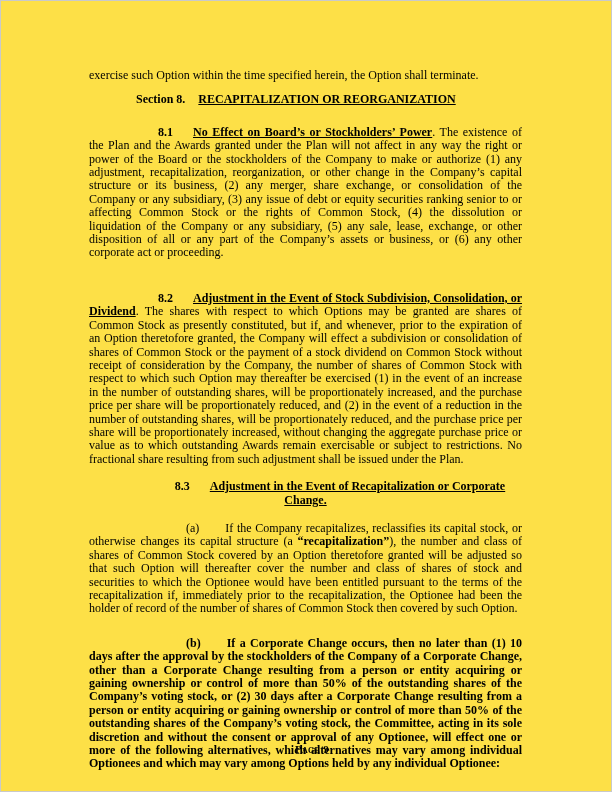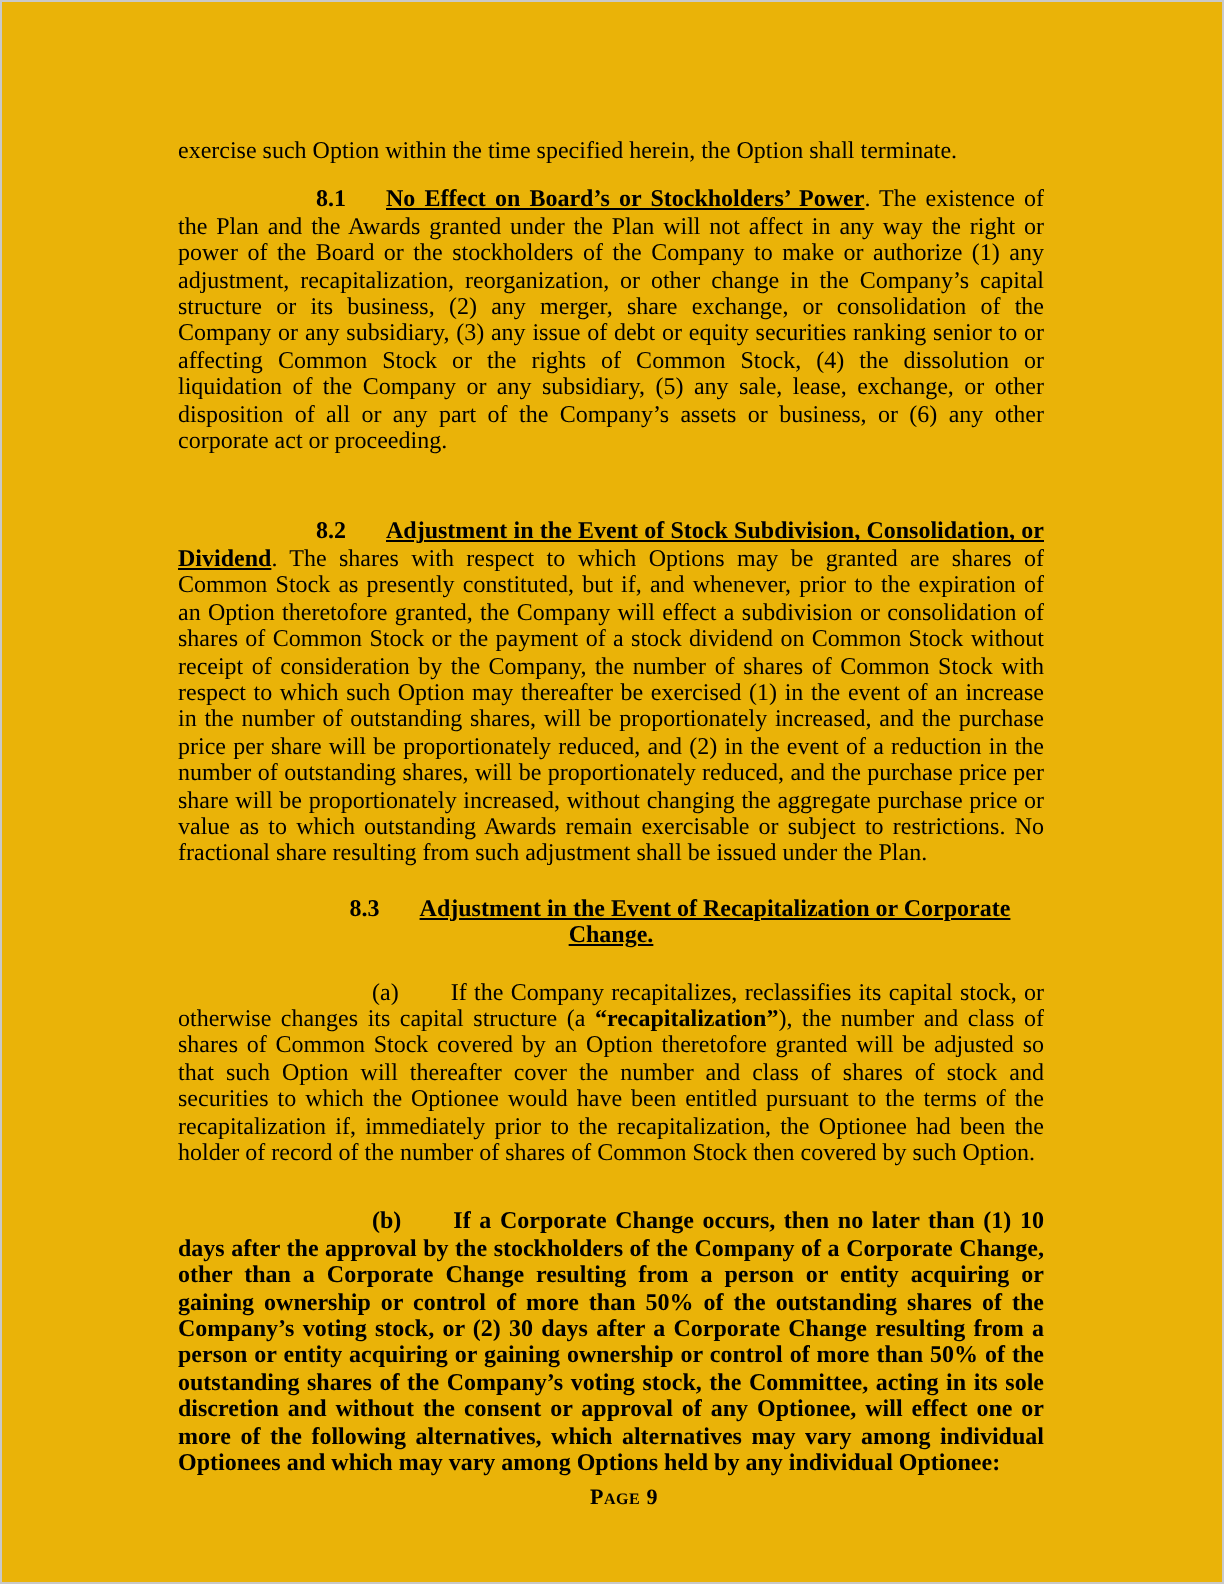--- a/index.html
+++ b/index.html
@@ -1,21 +1,21 @@
 <!DOCTYPE html>
 <html><head>
 <meta charset="utf-8">
 <style>
   html, body { margin: 0; padding: 0; background: #ffffff; }
   .page {
     position: relative;
     width: 612px;
     height: 792px;
     box-sizing: border-box;
-    background: #eab308;
+    background: #fde047;
     border: 1px solid #c9c9c9;
     font-family: "Liberation Serif", serif;
     font-size: 12px;
     line-height: 13.4px;
     color: #000000;
     padding: 68px 89px 0 88px;
   }
   p {
     margin: 0 0 13px 0;
     text-align: justify;
@@ -45,20 +45,21 @@
     letter-spacing: 0.3px;
   }
 </style>
 </head>
 <body>
 
 <div class="page">
 
   <p class="p-intro"><span>exercise such Option within the time specified herein, the Option shall terminate.</span></p>
 
+  <p class="p-sec8"><span class="bold">Section 8.</span><span class="tab tab-sec"></span><span class="bold und">RECAPITALIZATION OR REORGANIZATION</span></p>
 
   <p class="p-81"><span class="bold">8.1</span><span class="tab tab-num"></span><span class="bold und">No Effect on Board’s or Stockholders’ Power</span><span>.  The existence of the Plan and the Awards granted under the Plan will not affect in any way the right or power of the Board or the stockholders of the Company to make or authorize (1) any adjustment, recapitalization, reorganization, or other change in the Company’s capital structure or its business, (2) any merger, share exchange, or consolidation of the Company or any subsidiary, (3) any issue of debt or equity securities ranking senior to or affecting Common Stock or the rights of Common Stock, (4) the dissolution or liquidation of the Company or any subsidiary, (5) any sale, lease, exchange, or other disposition of all or any part of the Company’s assets or business, or (6) any other corporate act or proceeding.</span></p>
 
   <p class="p-82"><span class="bold">8.2</span><span class="tab tab-num"></span><span class="bold und">Adjustment in the Event of Stock Subdivision, Consolidation, or Dividend</span><span>.  The shares with respect to which Options may be granted are shares of Common Stock as presently constituted, but if, and whenever, prior to the expiration of an Option theretofore granted, the Company will effect a subdivision or consolidation of shares of Common Stock or the payment of a stock dividend on Common Stock without receipt of consideration by the Company, the number of shares of Common Stock with respect to which such Option may thereafter be exercised (1) in the event of an increase in the number of outstanding shares, will be proportionately increased, and the purchase price per share will be proportionately reduced, and (2) in the event of a reduction in the number of outstanding shares, will be proportionately reduced, and the purchase price per share will be proportionately increased, without changing the aggregate purchase price or value as to which outstanding Awards remain exercisable or subject to restrictions.  No fractional share resulting from such adjustment shall be issued under the Plan.</span></p>
 
   <p class="p-83"><span class="bold">8.3</span><span class="tab tab-num"></span><span class="bold und">Adjustment in the Event of Recapitalization or Corporate Change.</span></p>
 
   <p class="p-sub-a"><span>(a)</span><span class="tab tab-sub"></span><span>If the Company recapitalizes, reclassifies its capital stock, or otherwise changes its capital structure (a </span><span class="bold">“recapitalization”</span><span>), the number and class of shares of Common Stock covered by an Option theretofore granted will be adjusted so that such Option will thereafter cover the number and class of shares of stock and securities to which the Optionee would have been entitled pursuant to the terms of the recapitalization if, immediately prior to the recapitalization, the Optionee had been the holder of record of the number of shares of Common Stock then covered by such Option.</span></p>
 
   <p class="p-sub-b"><span>(b)</span><span class="tab tab-sub"></span><span>If a Corporate Change occurs, then no later than (1) 10 days after the approval by the stockholders of the Company of a Corporate Change, other than a Corporate Change resulting from a person or entity acquiring or gaining ownership or control of more than 50% of the outstanding shares of the Company’s voting stock, or (2) 30 days after a Corporate Change resulting from a person or entity acquiring or gaining ownership or control of more than 50% of the outstanding shares of the Company’s voting stock, the Committee, acting in its sole discretion and without the consent or approval of any Optionee, will effect one or more of the following alternatives, which alternatives may vary among individual Optionees and which may vary among Options held by any individual Optionee:</span></p>

